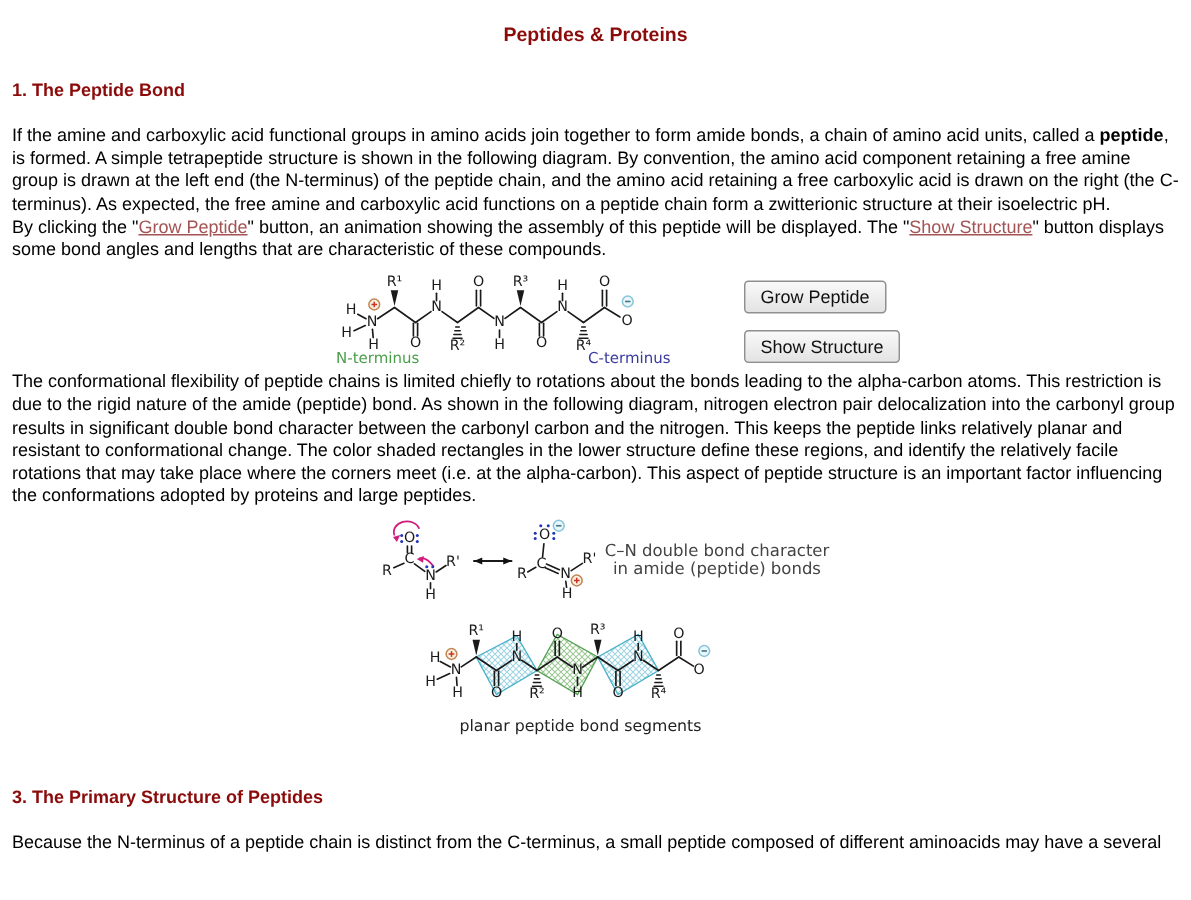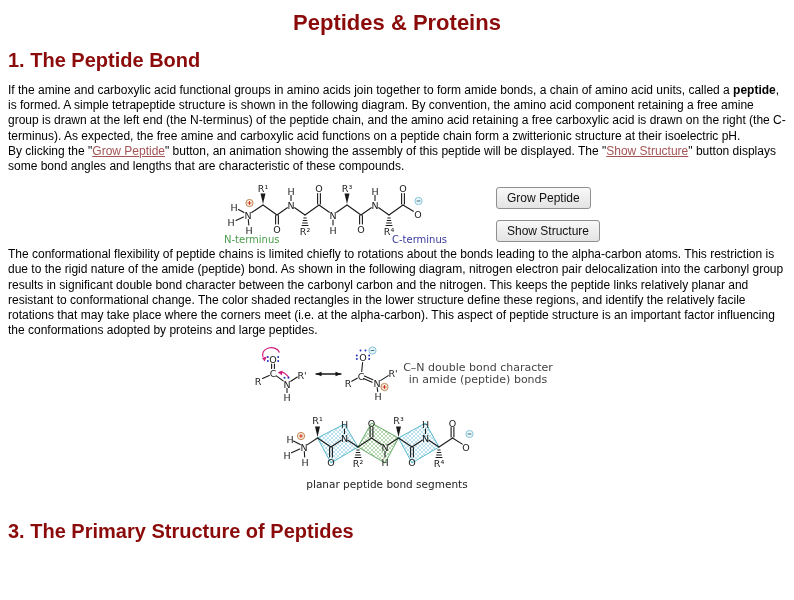--- a/index.html
+++ b/index.html
@@ -4,24 +4,24 @@
 <style>
   *{box-sizing:border-box}
   html,body{background:#fff}
   body{
     margin:8px;
     width:778px;
     color:#000;
     font:12px/15.2px "Liberation Sans","DejaVu Sans",sans-serif;
   }
   h1{
-    text-align:center;color:#8b0b0b;font-size:22px;line-height:22px;
+    text-align:center;color:#8b0b0b;font-size:13px;line-height:22px;
     margin:4px 0 0;font-weight:bold;
   }
-  h2{color:#8b0b0b;font-size:20px;line-height:19px;margin:17px 0 13px;font-weight:bold}
+  h2{color:#8b0b0b;font-size:12px;line-height:19px;margin:17px 0 13px;font-weight:bold}
   h2.s2{margin-top:32px}
   p{margin:3px 0}
   .rt-link{color:#a35353;text-decoration:underline;cursor:pointer}
   .rt-b{font-weight:bold}
   .diagram-row{display:flex;align-items:flex-start;margin:6px 0 2px 214px}
   .btn-col{display:flex;flex-direction:column;align-items:flex-start;gap:11px;margin:7px 0 0 46px}
   button{
     font:12px "Liberation Sans","DejaVu Sans",sans-serif;color:#111;
     background:linear-gradient(#f9f9f9,#e3e3e3);
     border:1px solid #8f8f8f;border-radius:3px;padding:3px 10px;cursor:pointer;
@@ -259,14 +259,15 @@
         <circle cx="21" cy="22" r="3.6" stroke="#c08552" fill="#faeede" stroke-width="1"></circle>
         <line x1="19.1" y1="22" x2="22.9" y2="22" stroke="#cc3322" stroke-width="1"></line>
         <line x1="21" y1="20.1" x2="21" y2="23.9" stroke="#cc3322" stroke-width="1"></line>
         <circle cx="189.5" cy="20" r="3.6" stroke="#85c4da" fill="#e9f6fa" stroke-width="1"></circle>
         <line x1="187.7" y1="20" x2="191.3" y2="20" stroke="#447788" stroke-width="1.1"></line>
       </svg>
     </div>
 
   <h2 class="s2">3. The Primary Structure of Peptides</h2>
 
+  <p>Because the N-terminus of a peptide chain is distinct from the C-terminus, a small peptide composed of different aminoacids may have a several</p>
 
 </div>
 
 </body></html>

